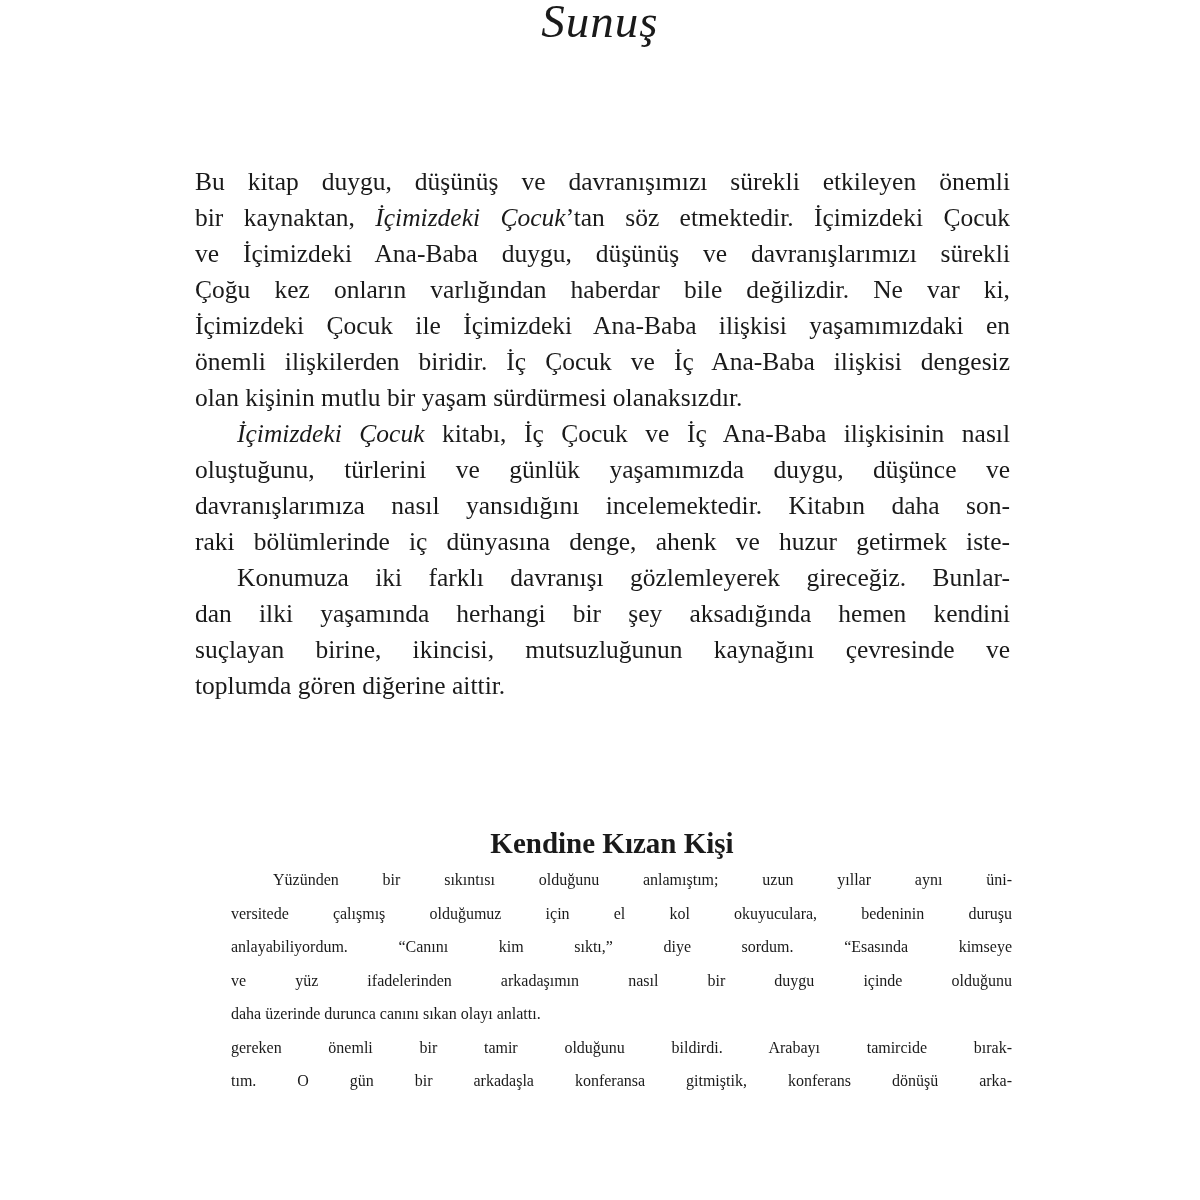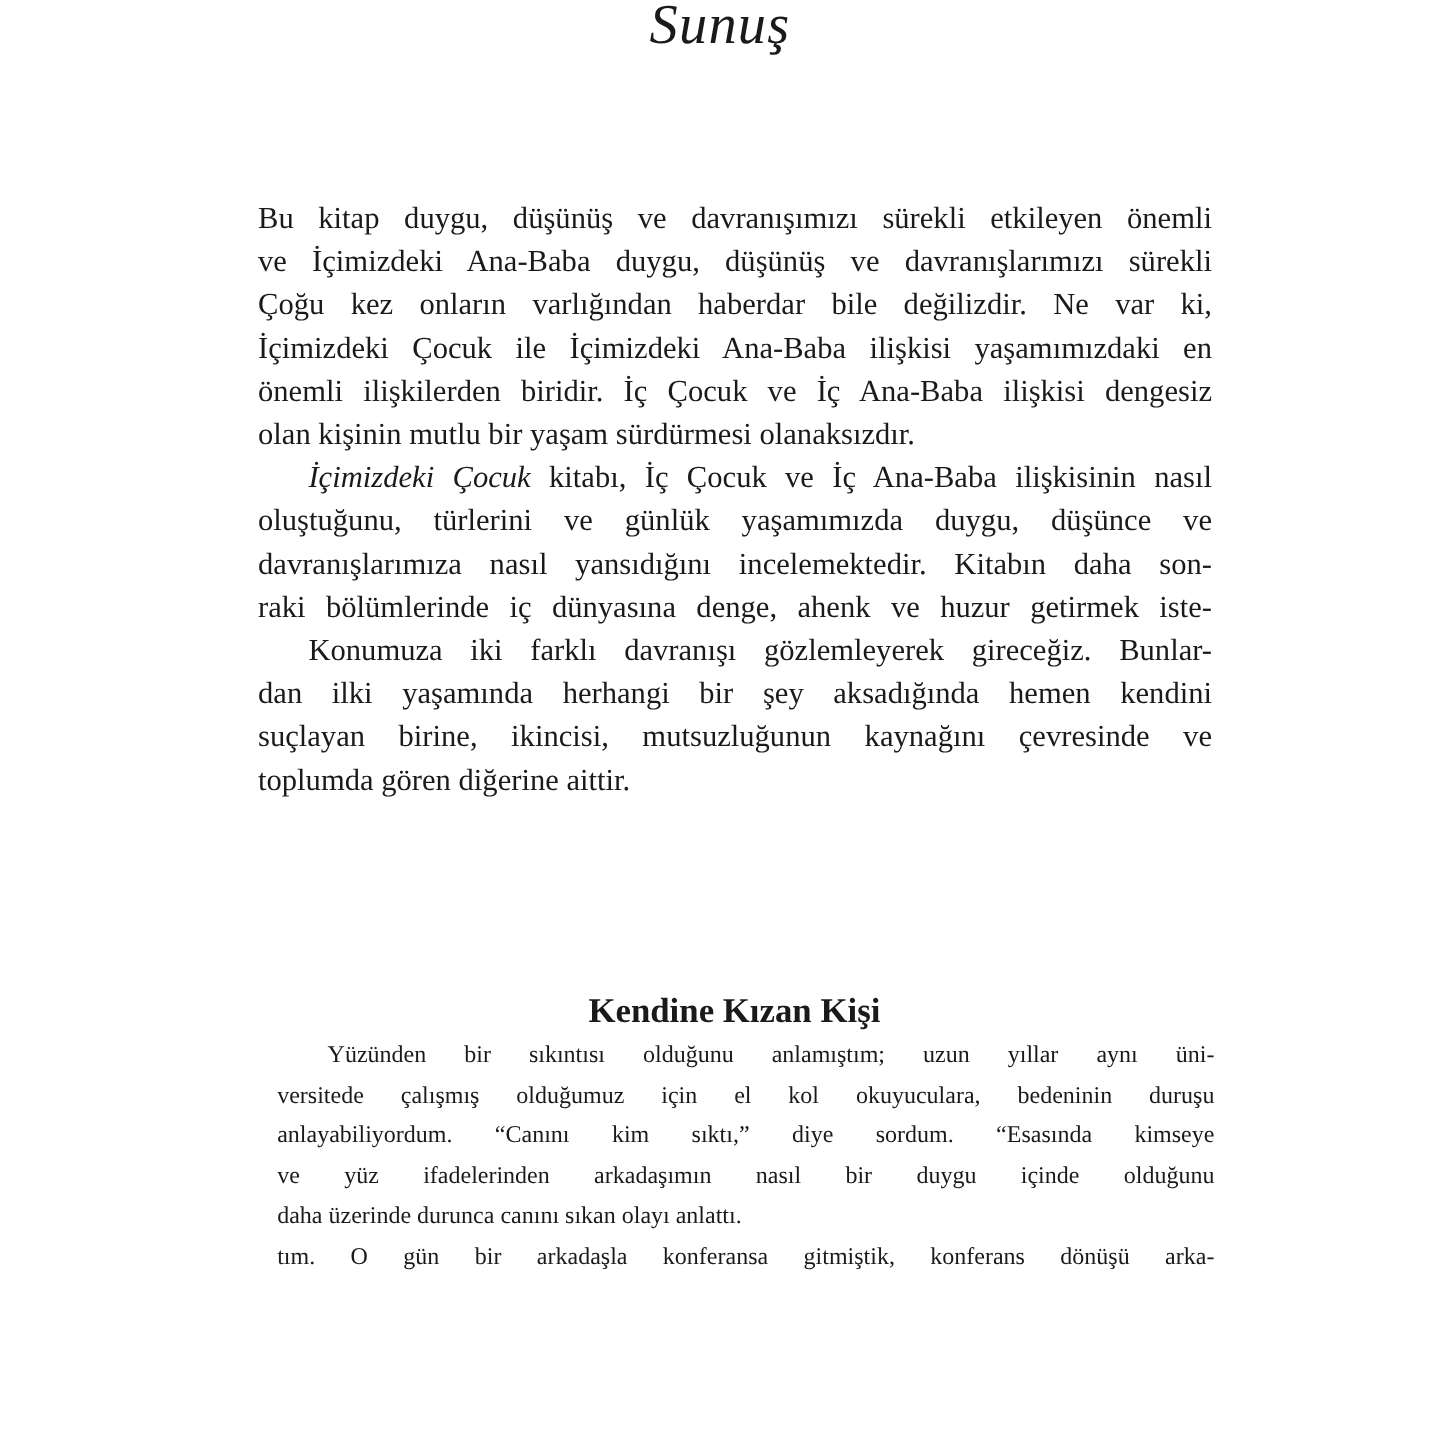--- a/index.html
+++ b/index.html
@@ -25,38 +25,38 @@
     line-height: 60px;
     letter-spacing: 1px;
   }
   .main-block {
     position: absolute;
     left: 195px;
     top: 164px;
     width: 815px;
     font-size: 25.5px;
   }
-  .main-block .line { height: 36px; line-height: 36px; margin-left: 20px; }
+  .main-block .line { height: 36px; line-height: 36px; }
   .section-heading {
     position: absolute;
     top: 810px;
     left: 0;
     width: 1200px;
     margin: 12px;
     text-align: center;
     font-weight: bold;
     font-size: 29px;
     line-height: 42px;
   }
   .section-block {
     position: absolute;
     left: 231px;
     top: 863px;
     width: 781px;
-    font-size: 20px;
+    font-size: 16px;
   }
   .section-block .line { height: 33.5px; line-height: 33.5px; }
   .line {
     text-align: justify;
     text-align-last: justify;
     -moz-text-align-last: justify;
     overflow: hidden;
   }
   .line.last {
     text-align-last: left;
@@ -65,20 +65,21 @@
   .line.indent { text-indent: 42px; }
   .em { font-style: italic; }
 </style>
 </head>
 <body>
 
 <h1 class="page-title">Sunuş</h1>
 
 <div class="main-block" id="main-block">
     <div class="line"><span class="">Bu kitap duygu, düşünüş ve davranışımızı sürekli etkileyen önemli</span></div>
+    <div class="line"><span class="">bir kaynaktan, </span><span class="em">İçimizdeki Çocuk</span><span class="">’tan söz etmektedir. İçimizdeki Çocuk</span></div>
     <div class="line"><span class="">ve İçimizdeki Ana-Baba duygu, düşünüş ve davranışlarımızı sürekli</span></div>
     <div class="line"><span class="">Çoğu kez onların varlığından haberdar bile değilizdir. Ne var ki,</span></div>
     <div class="line"><span class="">İçimizdeki Çocuk ile İçimizdeki Ana-Baba ilişkisi yaşamımızdaki en</span></div>
     <div class="line"><span class="">önemli ilişkilerden biridir. İç Çocuk ve İç Ana-Baba ilişkisi dengesiz</span></div>
     <div class="line last"><span class="">olan kişinin mutlu bir yaşam sürdürmesi olanaksızdır.</span></div>
     <div class="line indent"><span class="em">İçimizdeki Çocuk</span><span class=""> kitabı, İç Çocuk ve İç Ana-Baba ilişkisinin nasıl</span></div>
     <div class="line"><span class="">oluştuğunu, türlerini ve günlük yaşamımızda duygu, düşünce ve</span></div>
     <div class="line"><span class="">davranışlarımıza nasıl yansıdığını incelemektedir. Kitabın daha son-</span></div>
     <div class="line"><span class="">raki bölümlerinde iç dünyasına denge, ahenk ve huzur getirmek iste-</span></div>
     <div class="line indent"><span class="">Konumuza iki farklı davranışı gözlemleyerek gireceğiz. Bunlar-</span></div>
@@ -88,14 +89,15 @@
   </div>
 
 <h2 class="section-heading">Kendine Kızan Kişi</h2>
 
 <div class="section-block" id="section-block">
     <div class="line indent"><span class="">Yüzünden bir sıkıntısı olduğunu anlamıştım; uzun yıllar aynı üni-</span></div>
     <div class="line"><span class="">versitede çalışmış olduğumuz için el kol okuyuculara, bedeninin duruşu</span></div>
     <div class="line"><span class="">anlayabiliyordum. “Canını kim sıktı,” diye sordum. “Esasında kimseye</span></div>
     <div class="line"><span class="">ve yüz ifadelerinden arkadaşımın nasıl bir duygu içinde olduğunu</span></div>
     <div class="line last"><span class="">daha üzerinde durunca canını sıkan olayı anlattı.</span></div>
+    <div class="line"><span class="">gereken önemli bir tamir olduğunu bildirdi. Arabayı tamircide bırak-</span></div>
     <div class="line"><span class="">tım. O gün bir arkadaşla konferansa gitmiştik, konferans dönüşü arka-</span></div>
   </div>
 
 </body></html>

